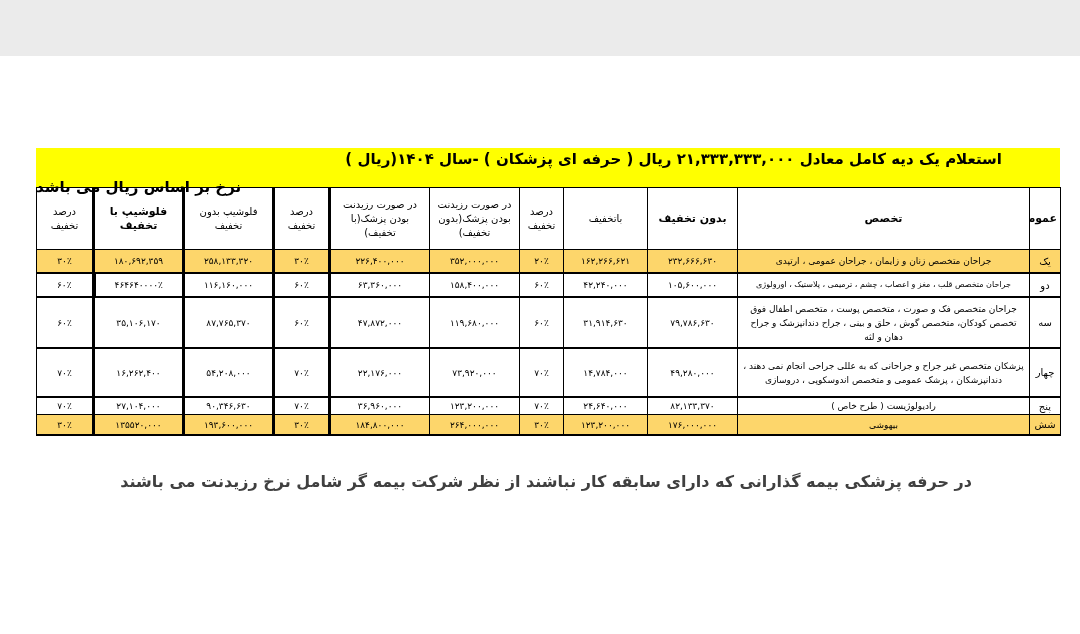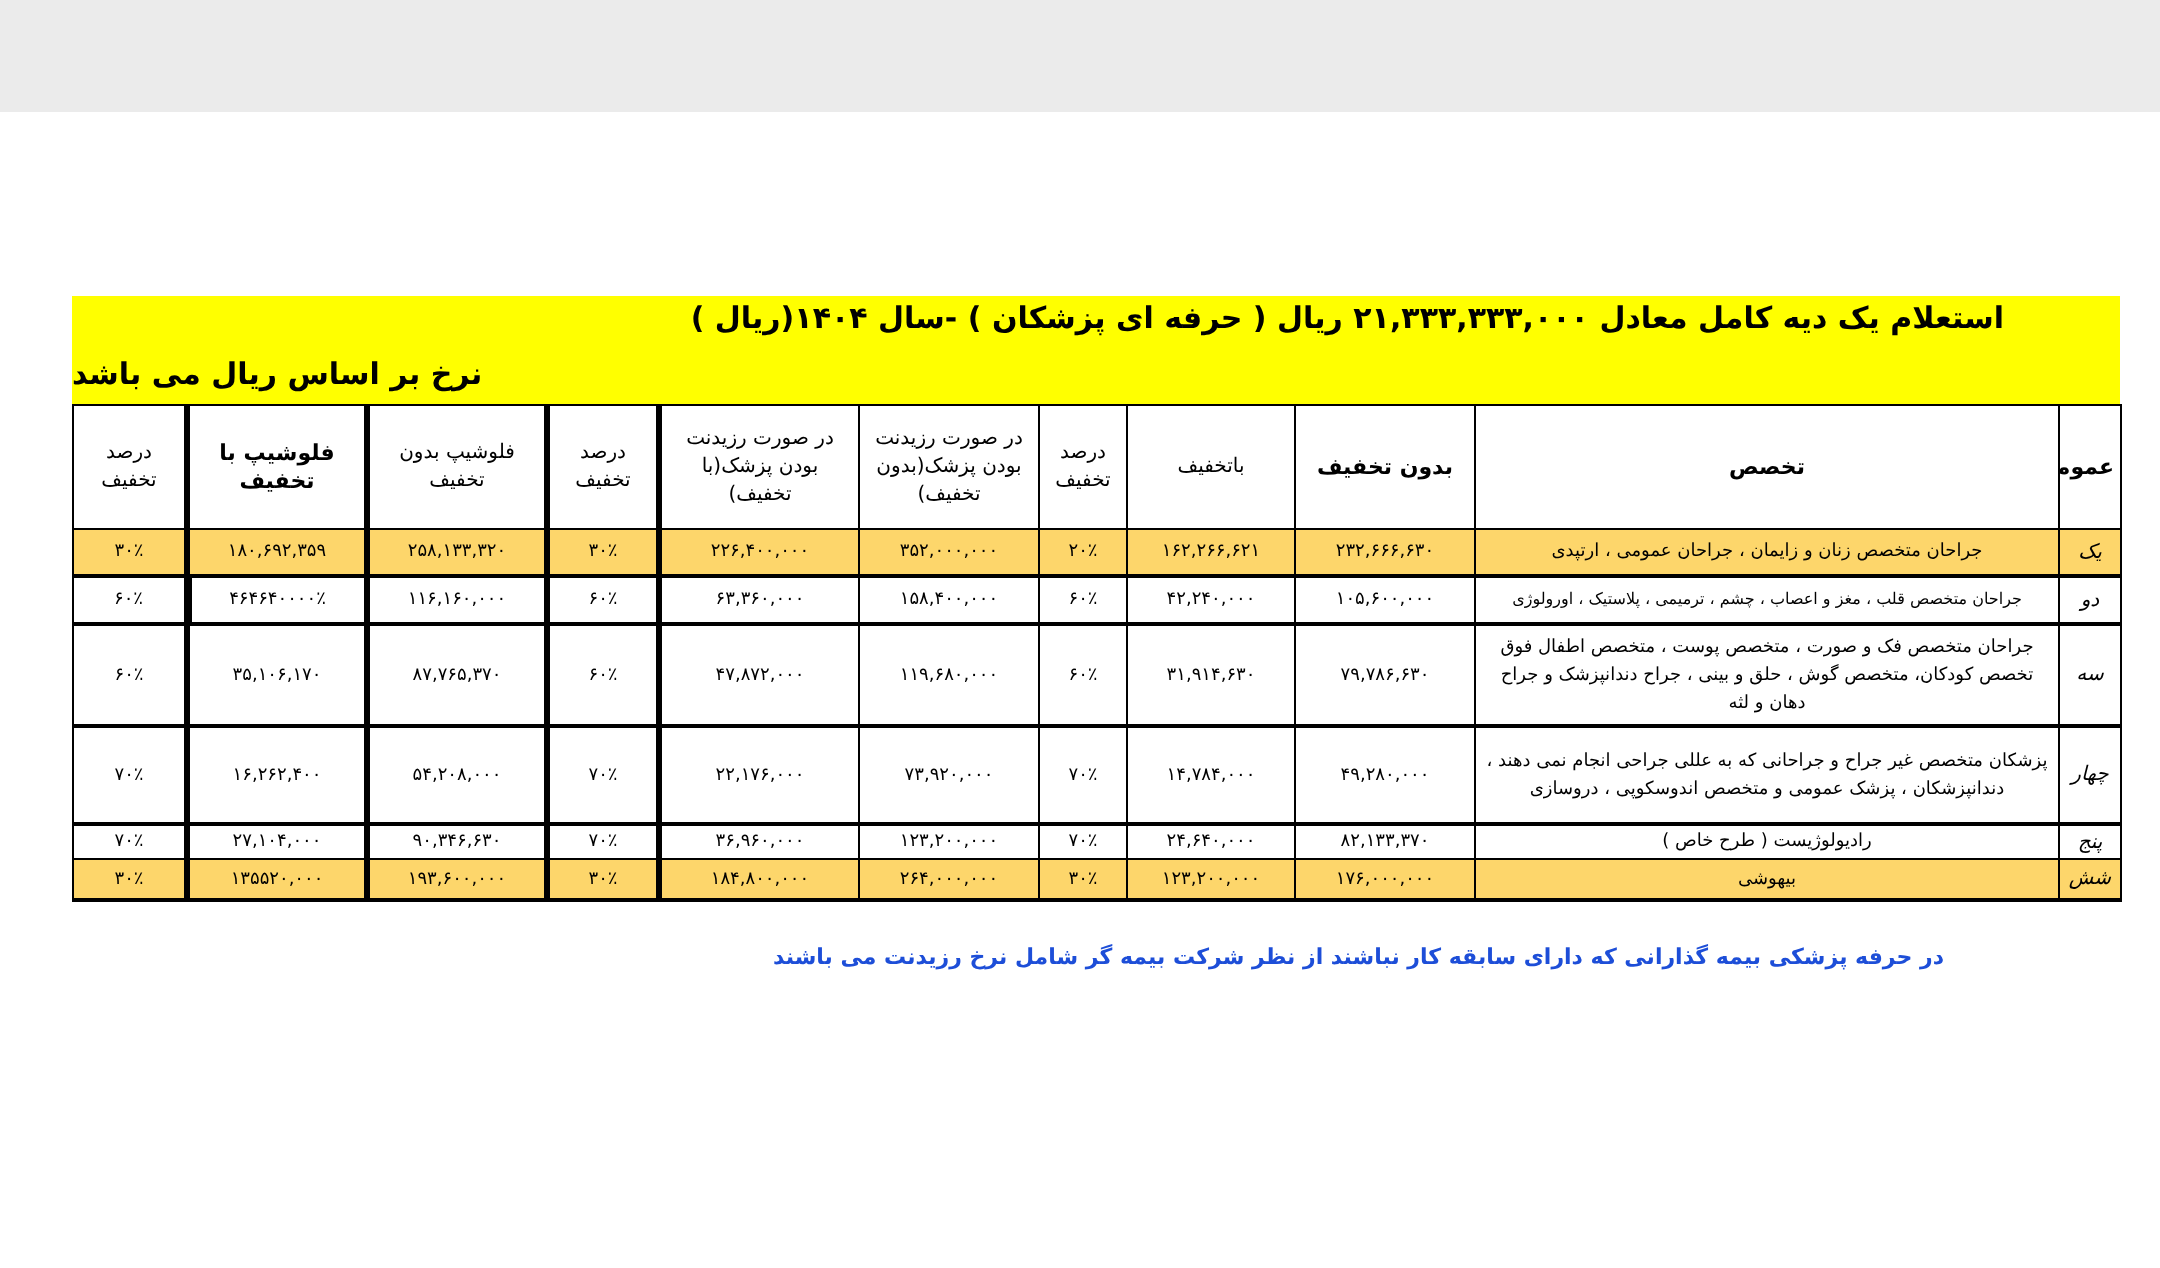--- a/index.html
+++ b/index.html
@@ -3,51 +3,51 @@
 <meta charset="utf-8">
 <style>
   html, body { margin: 0; padding: 0; }
   body {
     width: 1080px; height: 634px; background: #ffffff; position: relative; overflow: hidden;
     font-family: "DejaVu Sans", sans-serif;
   }
   .topbar { position: absolute; left: 0; top: 0; width: 1080px; height: 56px; background: #ebebeb; }
   .sheet { position: absolute; left: 36px; top: 148px; width: 1024px; }
   .banner {
-    background: #ffff00; height: 54px; position: relative; direction: rtl;
+    background: #ffff00; height: 39px; position: relative; direction: rtl;
   }
   .banner .t1 {
     position: absolute; right: 58px; top: 2px; font-weight: bold; font-size: 15px; color: #000;
     white-space: nowrap;
   }
   .banner .t2 {
     position: absolute; left: 0; right: 0; top: 30px; text-align: left; font-weight: bold; font-size: 15px; color: #000;
   }
   table.grid {
     border-collapse: collapse; width: 1024px; table-layout: fixed; direction: rtl;
   }
   table.grid td, table.grid th {
     border: 1px solid #000; text-align: center; vertical-align: middle; color: #000;
     font-size: 9px; padding: 0 3px; overflow: hidden;
   }
   table.grid th { font-weight: normal; font-size: 10px; height: 61px; line-height: 14px; }
   table.grid th.bold { font-weight: bold; font-size: 11px; }
   table.grid .thick-l { border-left: 3px solid #000; }
   table.grid tr.hl td { background: #fdd66b; }
   table.grid td.spec { font-size: 9px; line-height: 14px; }
-  table.grid td.grp { font-size: 10px; font-style: italic; }
+  table.grid td.grp { font-size: 10px; }
   .r1 td { height: 22px; }
   .r2 td { height: 22px; }
   .r3 td { height: 49px; }
   .r4 td { height: 47px; }
   .r5 td { height: 16px; }
   .r6 td { height: 19px; }
   table.grid tr.sep td { border-bottom: 2px solid #000; }
   .note {
-    position: absolute; right: 108px; top: 472px; direction: rtl; font-weight: bold; font-size: 11px; color: #1d4ed8;
+    position: absolute; right: 108px; top: 472px; direction: rtl; font-weight: bold; font-size: 16px; color: #404040;
     white-space: nowrap;
   }
 </style>
 </head>
 <body>
 
 <div class="topbar"></div>
 
 <div class="sheet">
   <div class="banner">

